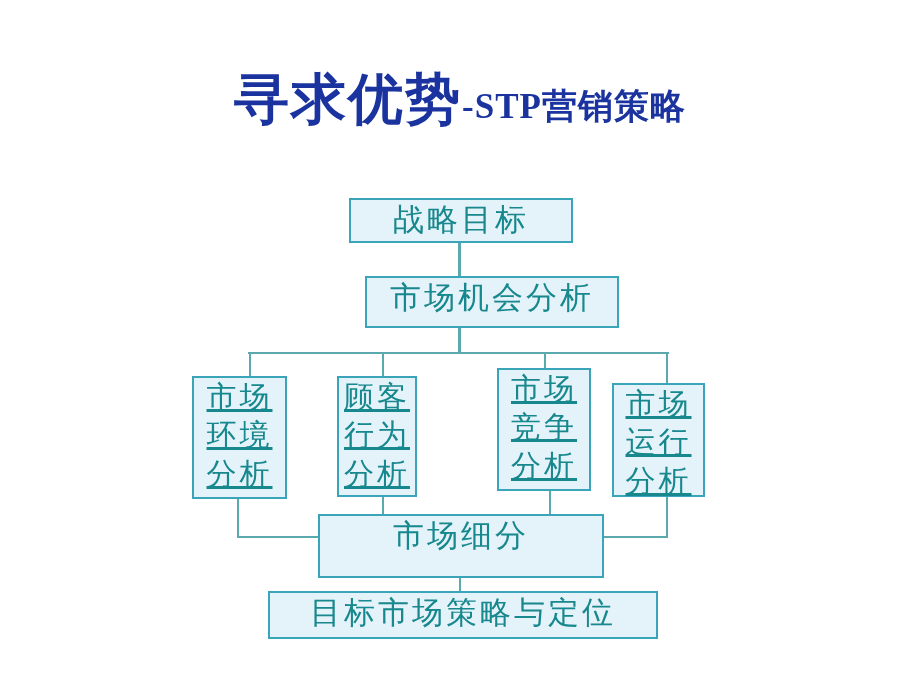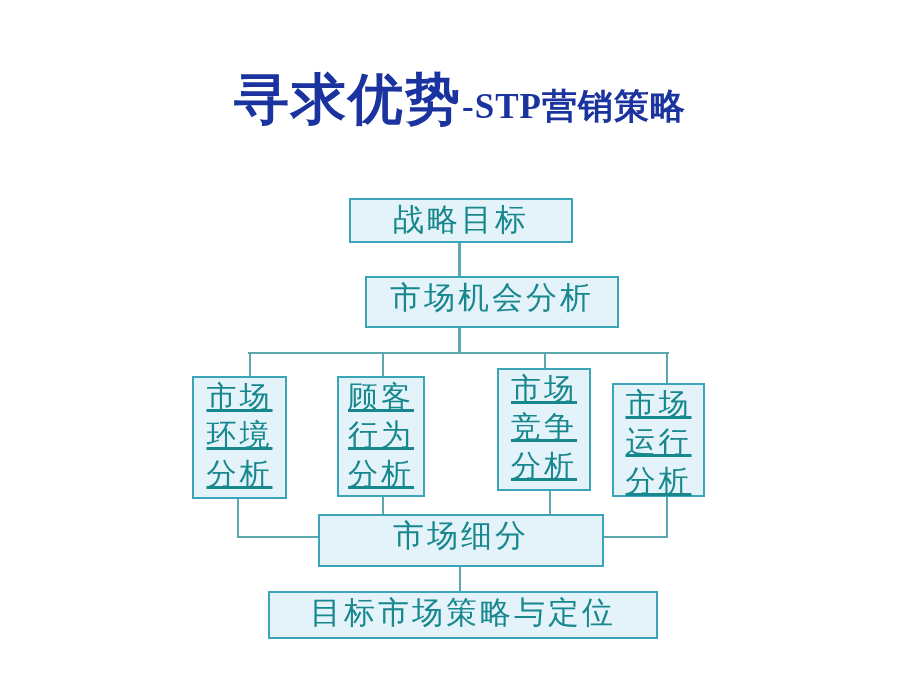--- a/index.html
+++ b/index.html
@@ -96,39 +96,39 @@
     <div class="node" style="left:333px; top:276px; width:254px; height:52px;margin-left:32px;">
       <span class="node-label">市场机会分析</span>
     </div>
 
     <div class="node small" style="left:192px; top:376px; width:95px; height:123px;">
       <span class="node-label">市场
 环境
 分析</span>
     </div>
 
-    <div class="node small" style="left:337px; top:376px; width:88px; height:121px;">
+    <div class="node small" style="left:337px; top:376px; width:80px; height:121px;">
       <span class="node-label">顾客
 行为
 分析</span>
     </div>
 
     <div class="node small" style="left:497px; top:368px; width:94px; height:123px;">
       <span class="node-label">市场
 竞争
 分析</span>
     </div>
 
     <div class="node small" style="left:612px; top:383px; width:93px; height:114px;">
       <span class="node-label">市场
 运行
 分析</span>
     </div>
 
-    <div class="node" style="left:318px; top:514px; width:286px; height:53px;">
+    <div class="node" style="left:318px; top:514px; width:286px; height:64px;">
       <span class="node-label">市场细分</span>
     </div>
 
     <div class="node" style="left:268px; top:591px; width:390px; height:48px;">
       <span class="node-label">目标市场策略与定位</span>
     </div>
 
   </div>
 </div>
 

